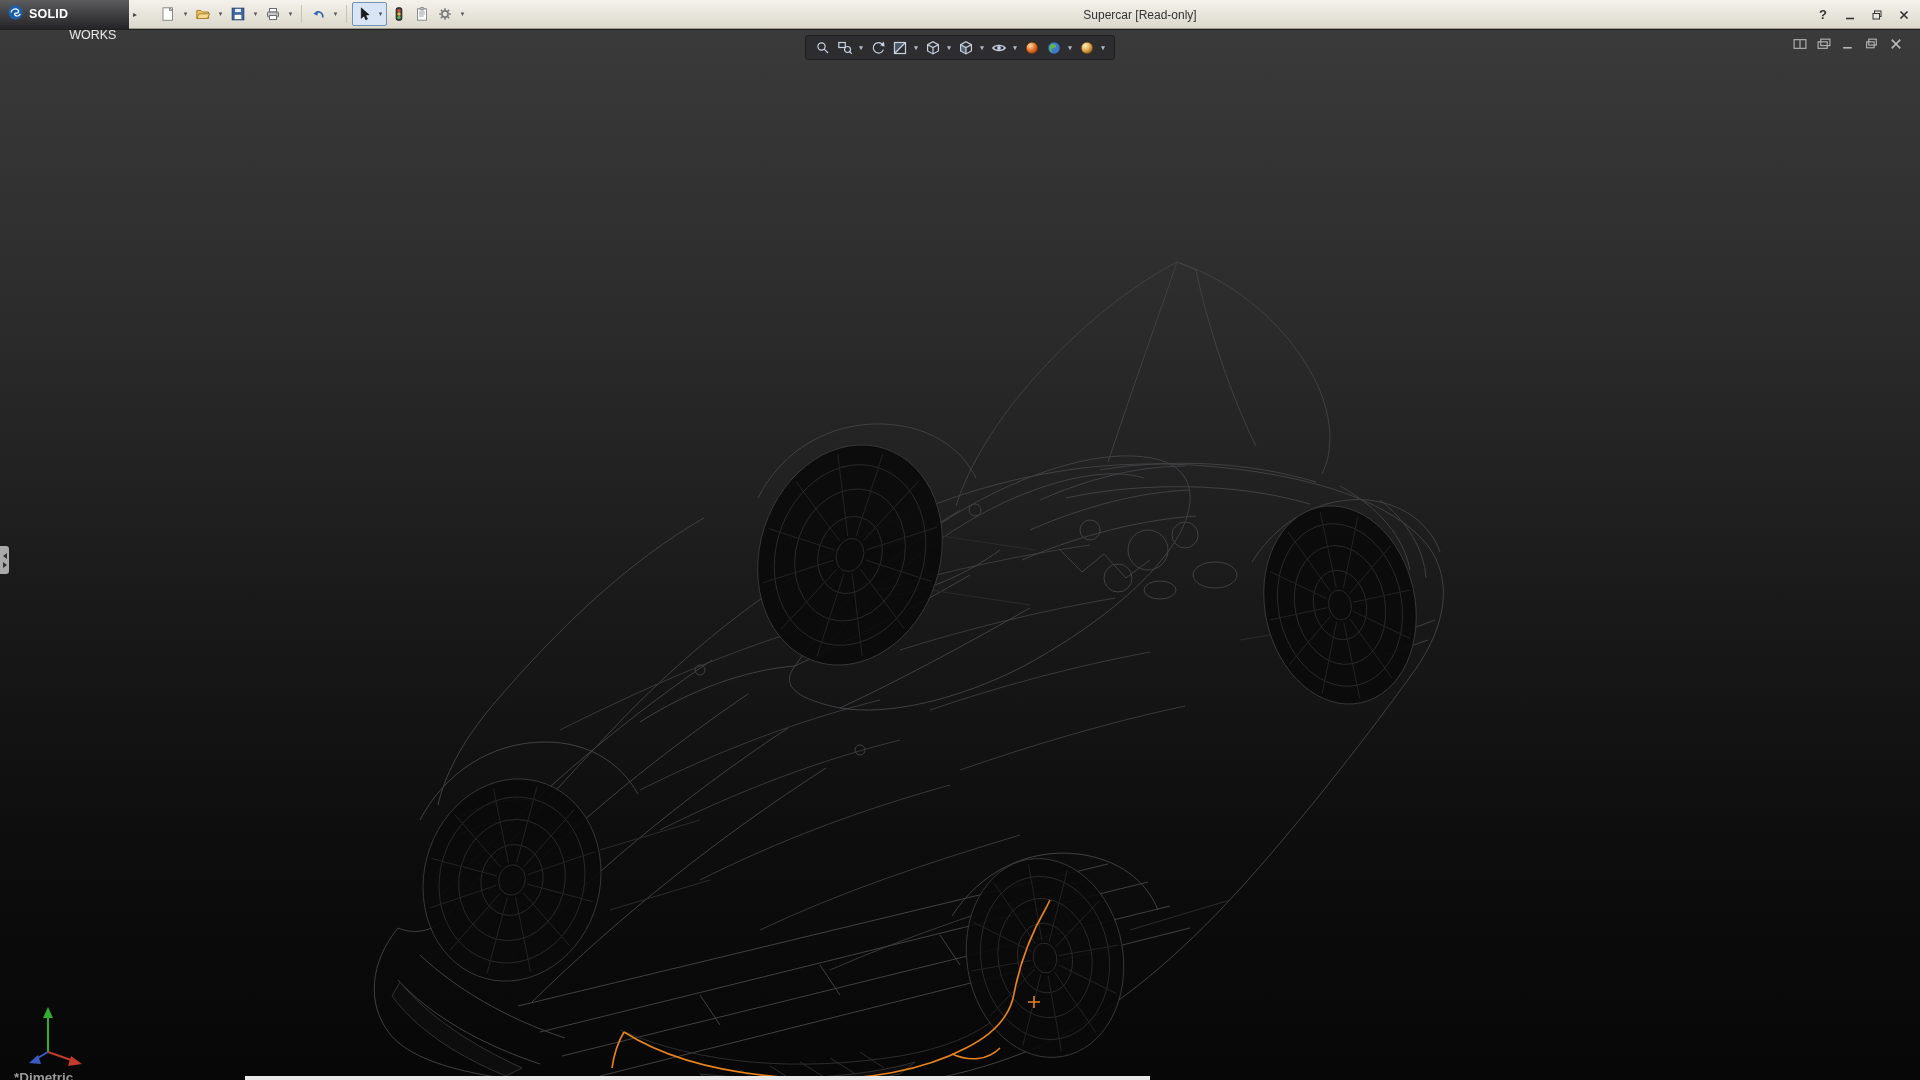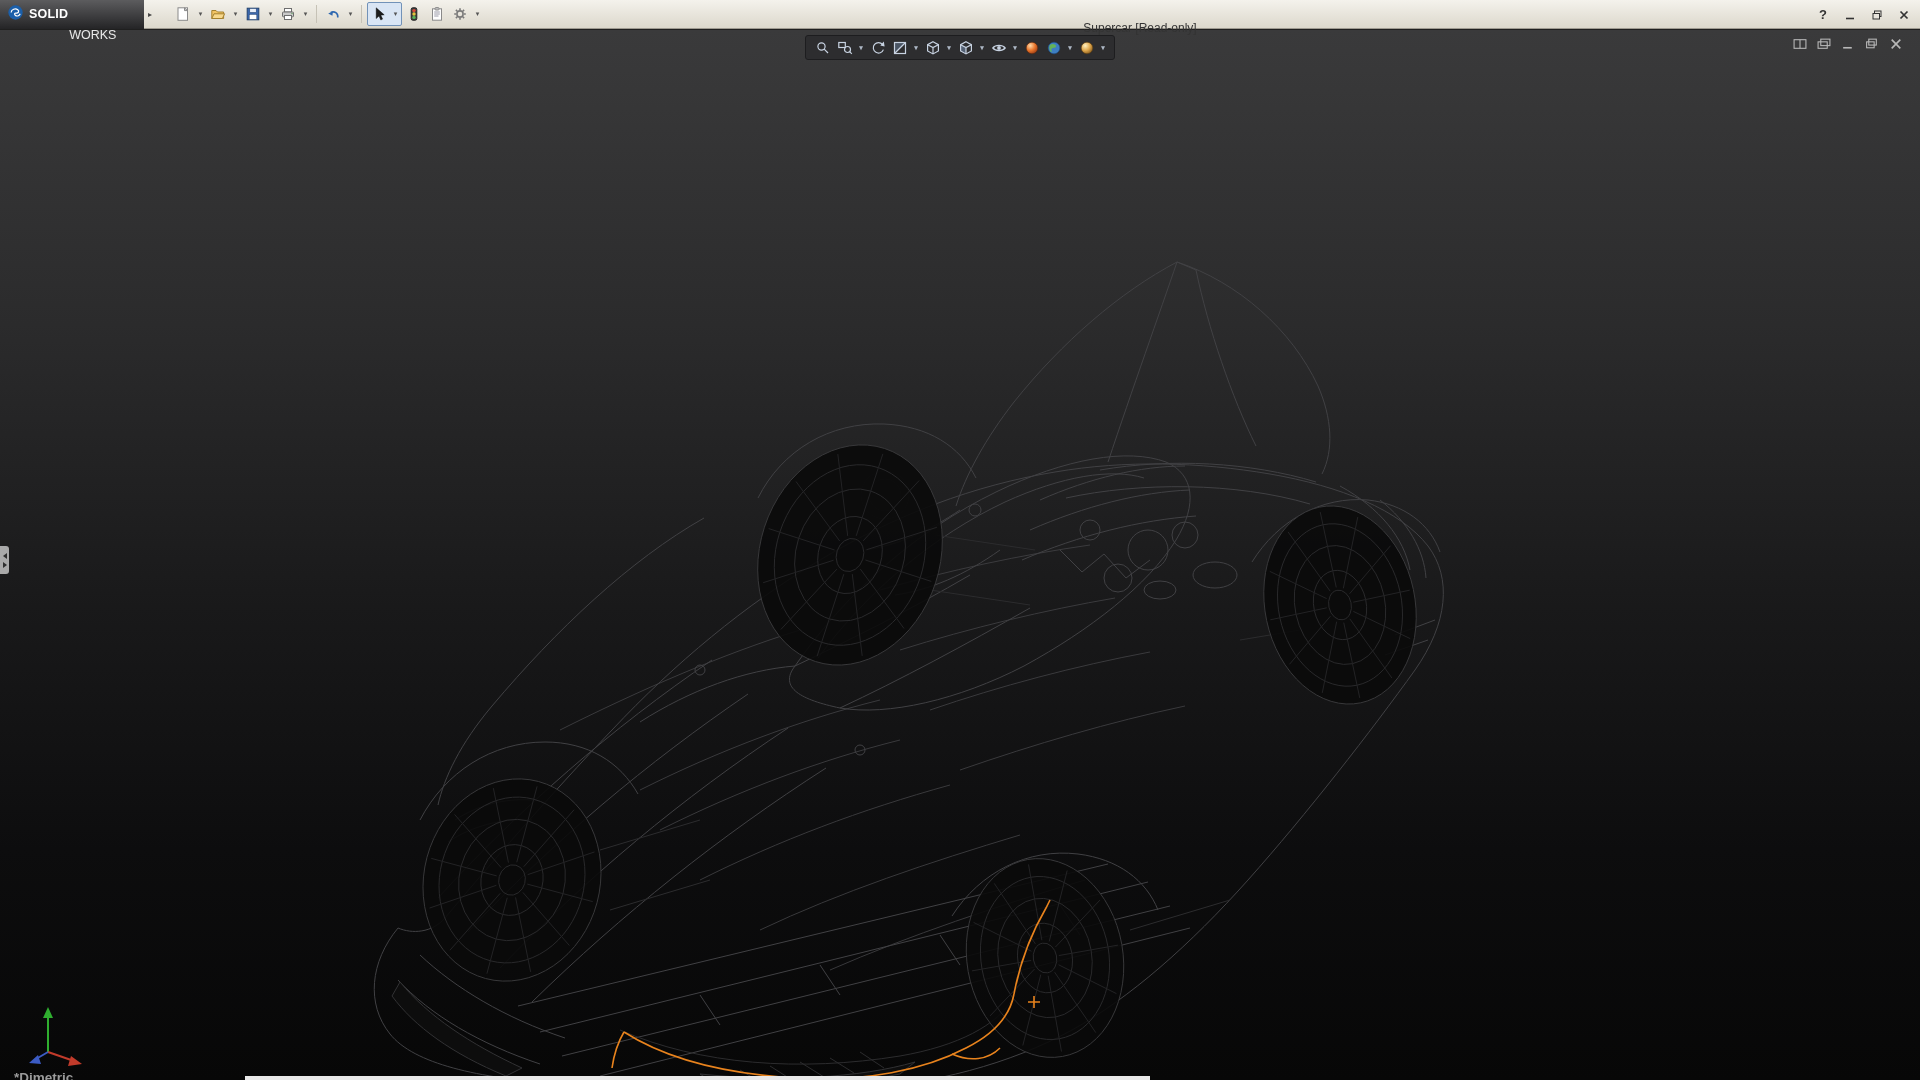--- a/index.html
+++ b/index.html
@@ -3,34 +3,34 @@
 <meta charset="utf-8">
 <style>
   * { margin:0; padding:0; box-sizing:border-box; }
   html,body { width:1920px; height:1080px; overflow:hidden; background:#000;
               font-family:"Liberation Sans", sans-serif; }
   .app { width:1920px; height:1080px; display:flex; flex-direction:column; position:relative; }
 
   
   .titlebar { height:29px; flex:0 0 29px; background:linear-gradient(#f4f2ec,#dcd8cc);
               border-bottom:1px solid #9e9a90; display:flex; align-items:center; position:relative; z-index:5; }
-  .brand { height:29px; width:144px; background:linear-gradient(#5c5c5e,#242426);
+  .brand { height:29px; width:129px; background:linear-gradient(#5c5c5e,#242426);
            display:flex; align-items:center; gap:5px; padding-left:7px; color:#fff; flex:0 0 auto; }
   .brand .b { font-size:12.5px; font-weight:bold; letter-spacing:.2px; }
   .brand .l { font-size:12.5px; font-weight:400; color:#e9e9e9; margin-left:-4px;margin-top:42px; }
   .brand-expand { width:12px; height:29px; display:flex; align-items:center; justify-content:center;
                   font-size:8px; color:#444; background:transparent; border:none; cursor:pointer; }
   .tools { display:flex; align-items:center; margin-left:16px; gap:1px; }
   .tool { width:22px; height:22px; display:flex; align-items:center; justify-content:center;
           border:1px solid transparent; border-radius:2px; background:transparent; cursor:pointer; }
   .caret-btn { width:11px; height:22px; display:flex; align-items:center; justify-content:center;
                font-size:7px; color:#555; border:none; background:transparent; cursor:pointer; }
   .selgroup { display:flex; align-items:center; border:1px solid #7292b8; background:#d9e5f4; border-radius:2px; }
   .sep { width:1px; height:18px; background:#c6c2b6; margin:0 4px; }
-  .title { position:absolute; left:1140px; transform:translateX(-50%); top:13px; height:29px;
+  .title { position:absolute; left:1140px; transform:translateX(-50%); top:0; height:29px;
            display:flex; align-items:center; font-size:12px; color:#333; white-space:nowrap; }
   .winctl { position:absolute; right:8px; top:0; height:29px; display:flex; align-items:center; gap:11px; }
   .wc { width:16px; height:16px; display:flex; align-items:center; justify-content:center;
         background:transparent; border:none; cursor:pointer; }
   .help { font-size:13px; font-weight:bold; color:#333; }
 
   
   .viewport { position:relative; flex:1; overflow:hidden; border-top:1px solid #1f1f1f;
               background:linear-gradient(180deg, var(--vt,#3a3a3b) 0%, #2b2b2c 28%, #19191a 55%, #0d0d0e 78%, var(--vb,#070707) 100%);font-weight:bold; }
   svg.scene { position:absolute; inset:0; }

